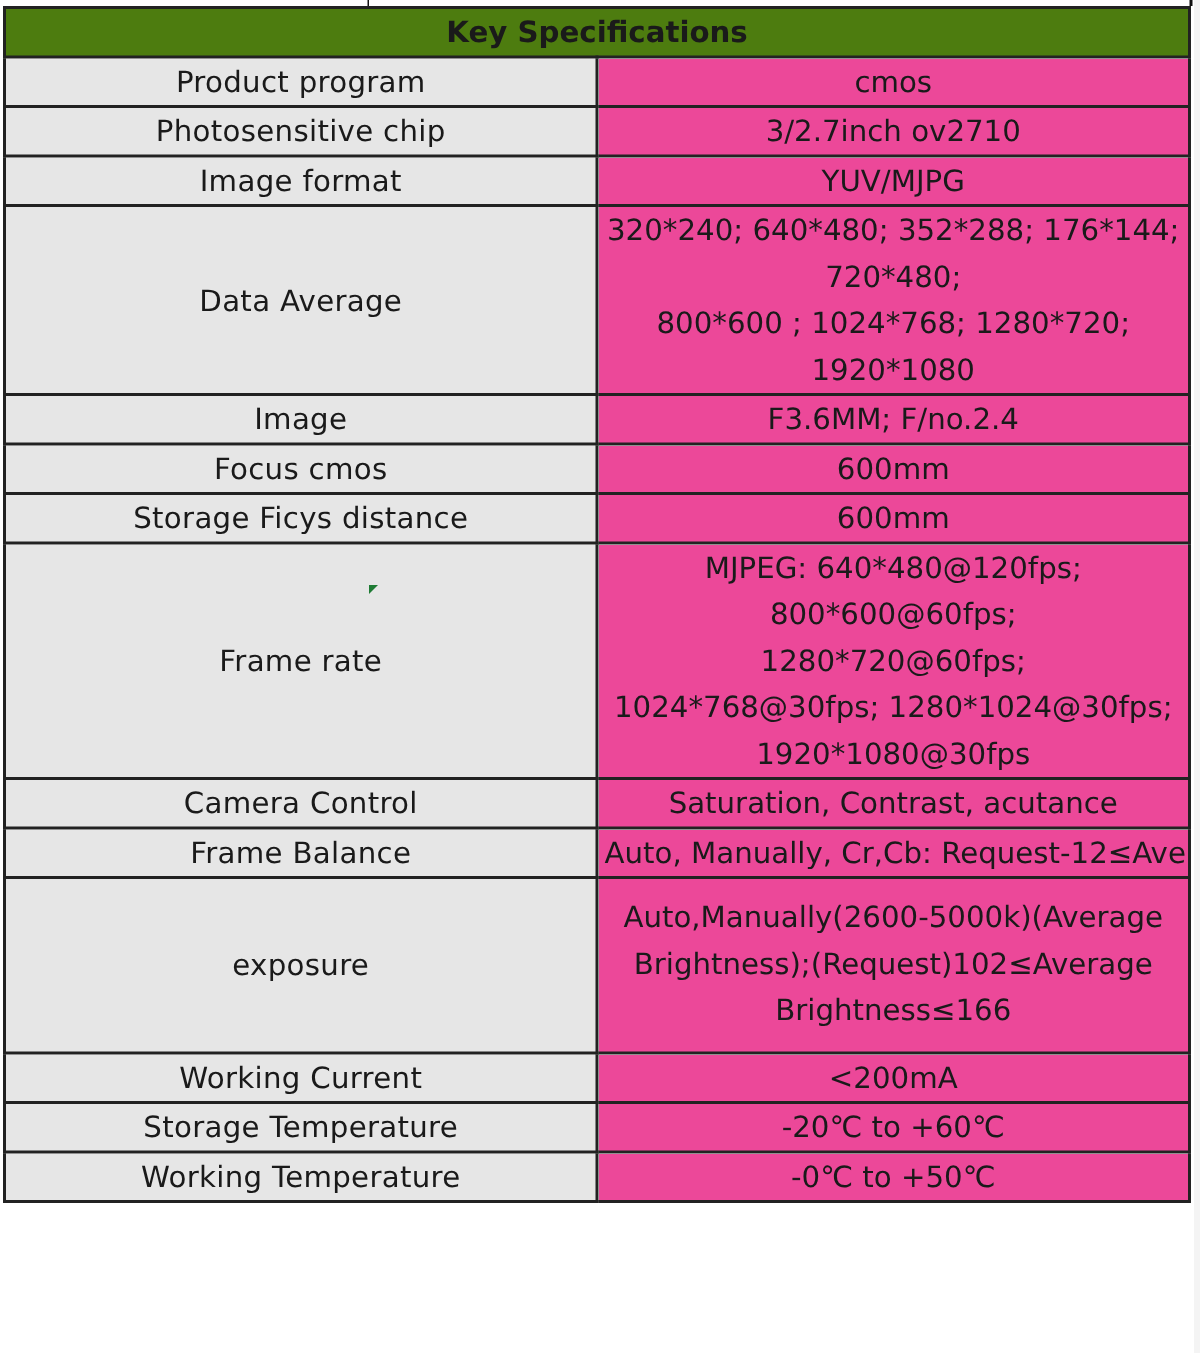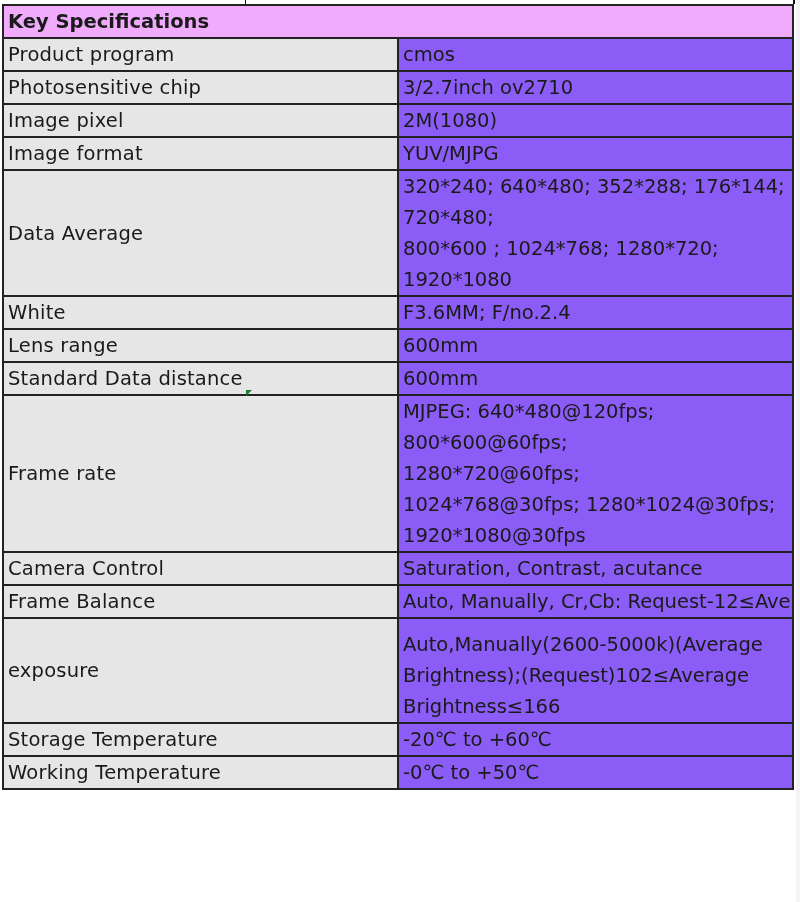--- a/index.html
+++ b/index.html
@@ -1,24 +1,24 @@
 <!DOCTYPE html>
 <html><head>
   <meta charset="utf-8">
   <style>
     html, body { margin: 0; padding: 0; background: #ffffff; }
     body { width: 800px; height: 902px; overflow: hidden; position: relative; font-family: "DejaVu Sans", sans-serif; color: #1a1a1a; }
     .top-strip { position: absolute; left: 0; top: 0; width: 800px; height: 6px; }
     .top-strip .l { position: absolute; left: 2px; top: 0; width: 243px; height: 4px; border-right: 1px solid #111; }
     .top-strip .r { position: absolute; left: 245px; top: 0; width: 548px; height: 4px; border-right: 2px solid #111; }
     table.spec { position: absolute; left: 2px; top: 4px; border-collapse: collapse; width: 792px; table-layout: fixed; }
-    table.spec td { border: 2px solid #222; padding: 0 4px; font-size: 19.5px; line-height: 31px; vertical-align: middle; white-space: nowrap; overflow: hidden; }
+    table.spec td { border: 2px solid #222; padding: 0 4px; font-size: 19.5px; line-height: 31px; vertical-align: middle; white-space: nowrap; overflow: hidden; text-align: center; }
     table.spec td.key { background: #e6e6e6; width: 235px; letter-spacing: 0.2px; }
-    table.spec td.val { background: #8b5cf6; }
-    table.spec td.header { font-weight: bold; background: #f0abfc; height: 31px; }
+    table.spec td.val { background: #ec4899; }
+    table.spec td.header { text-align: center; font-weight: bold; background: #4d7c0f; height: 31px; }
     td.multi { white-space: normal !important; }
     .line { display: block; }
     .excel-mark { position: absolute; left: 246px; top: 390px; width: 0; height: 0; border-top: 6px solid #1e7b34; border-right: 6px solid transparent; }
     .right-edge { position: absolute; left: 796px; top: 0; width: 4px; height: 902px; background: #f4f4f4; }
   </style>
 </head>
 <body>
 
 <div class="top-strip">
   <div class="l"></div>
@@ -36,52 +36,46 @@
           <span class="line">cmos</span>
         </td>
       </tr>
       <tr>
         <td class="key">Photosensitive chip</td>
         <td class="val">
           <span class="line">3/2.7inch ov2710</span>
         </td>
       </tr>
       <tr>
-        <td class="key">Image pixel</td>
-        <td class="val">
-          <span class="line">2M(1080)</span>
-        </td>
-      </tr>
-      <tr>
         <td class="key">Image format</td>
         <td class="val">
           <span class="line">YUV/MJPG</span>
         </td>
       </tr>
       <tr>
         <td class="key">Data Average</td>
         <td class="val multi">
           <span class="line">320*240; 640*480; 352*288; 176*144; 720*480;</span>
           <span class="line">800*600 ;  1024*768; 1280*720; 1920*1080</span>
         </td>
       </tr>
       <tr>
-        <td class="key">White</td>
+        <td class="key">Image</td>
         <td class="val">
           <span class="line">F3.6MM; F/no.2.4</span>
         </td>
       </tr>
       <tr>
-        <td class="key">Lens range</td>
+        <td class="key">Focus cmos</td>
         <td class="val">
           <span class="line">600mm</span>
         </td>
       </tr>
       <tr>
-        <td class="key">Standard Data distance</td>
+        <td class="key">Storage Ficys distance</td>
         <td class="val">
           <span class="line">600mm</span>
         </td>
       </tr>
       <tr>
         <td class="key">Frame rate</td>
         <td class="val multi">
           <span class="line">MJPEG: 640*480@120fps; 800*600@60fps;</span>
           <span class="line">1280*720@60fps;</span>
           <span class="line">1024*768@30fps; 1280*1024@30fps;</span>
@@ -95,23 +89,29 @@
         </td>
       </tr>
       <tr>
         <td class="key">Frame Balance</td>
         <td class="val">
           <span class="line">Auto, Manually, Cr,Cb: Request-12≤Average≤+12</span>
         </td>
       </tr>
       <tr>
         <td class="key">exposure</td>
-        <td class="val multi" style="padding-top: 10px; ">
+        <td class="val multi" style="padding-top: 10px; padding-bottom: 12px;">
           <span class="line">Auto,Manually(2600-5000k)(Average</span>
           <span class="line">Brightness);(Request)102≤Average Brightness≤166</span>
+        </td>
+      </tr>
+      <tr>
+        <td class="key">Working Current</td>
+        <td class="val">
+          <span class="line">&lt;200mA</span>
         </td>
       </tr>
       <tr>
         <td class="key">Storage Temperature</td>
         <td class="val">
           <span class="line">-20℃ to +60℃</span>
         </td>
       </tr>
       <tr>
         <td class="key">Working Temperature</td>

